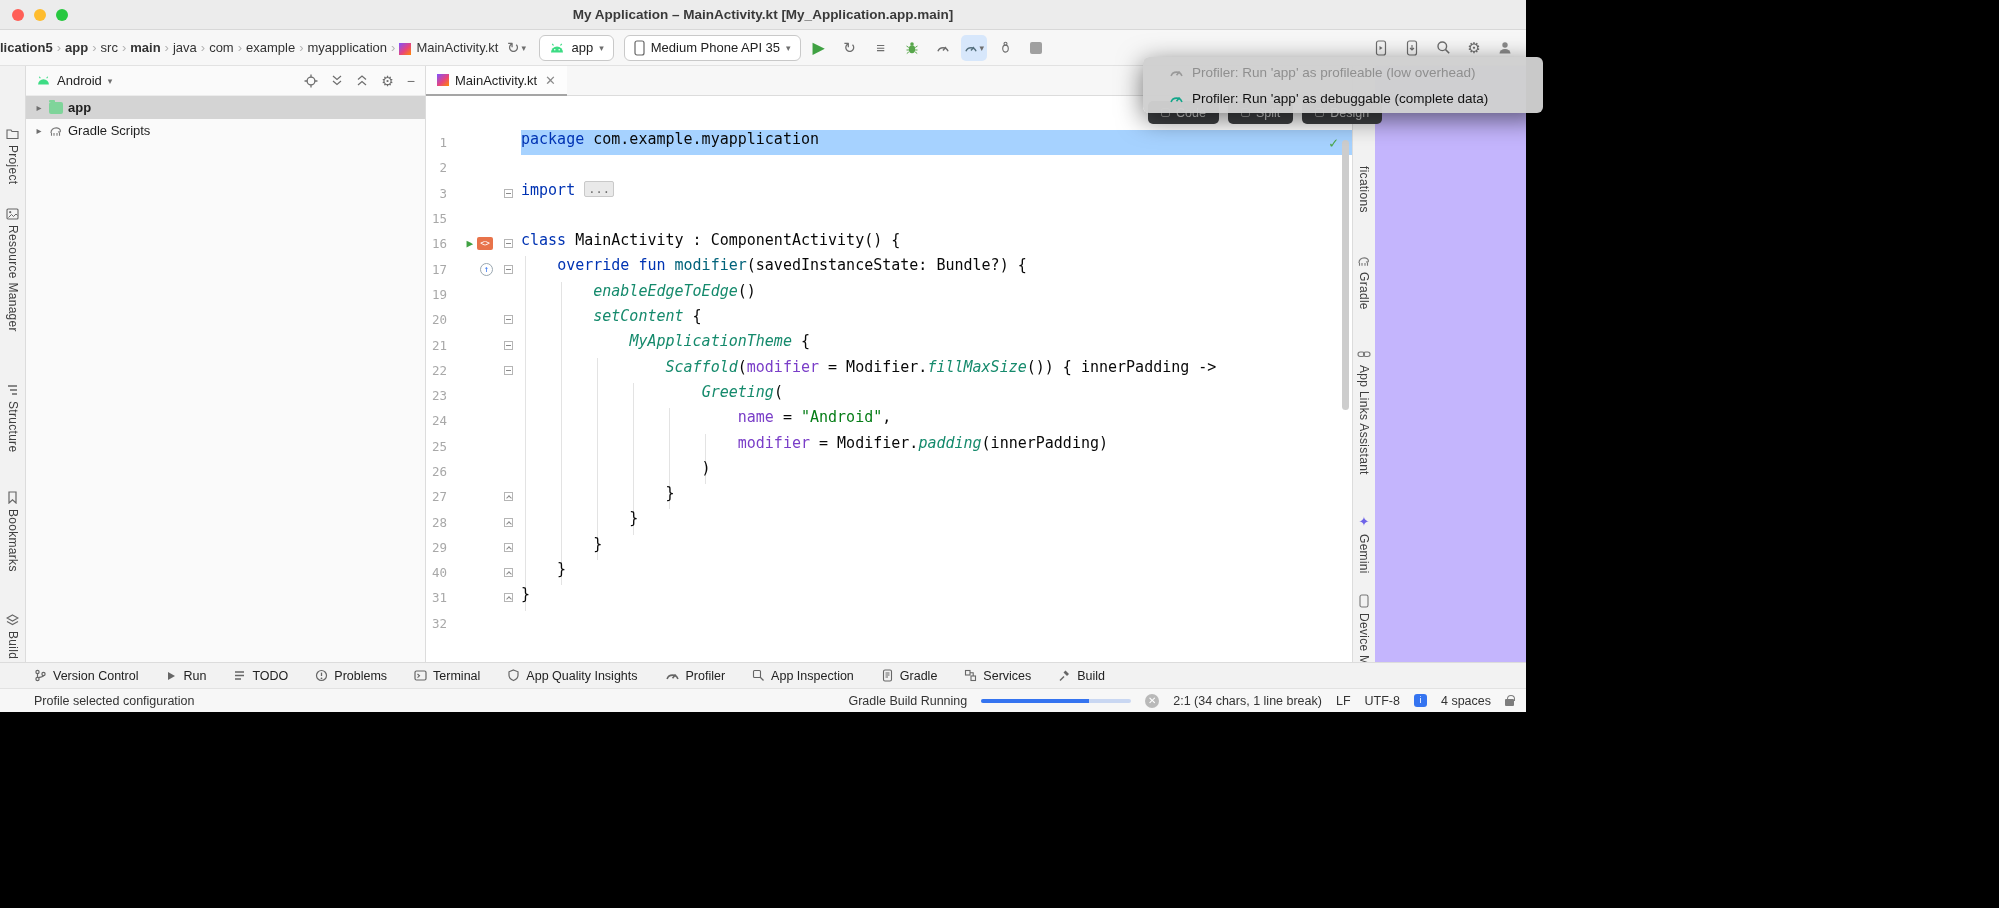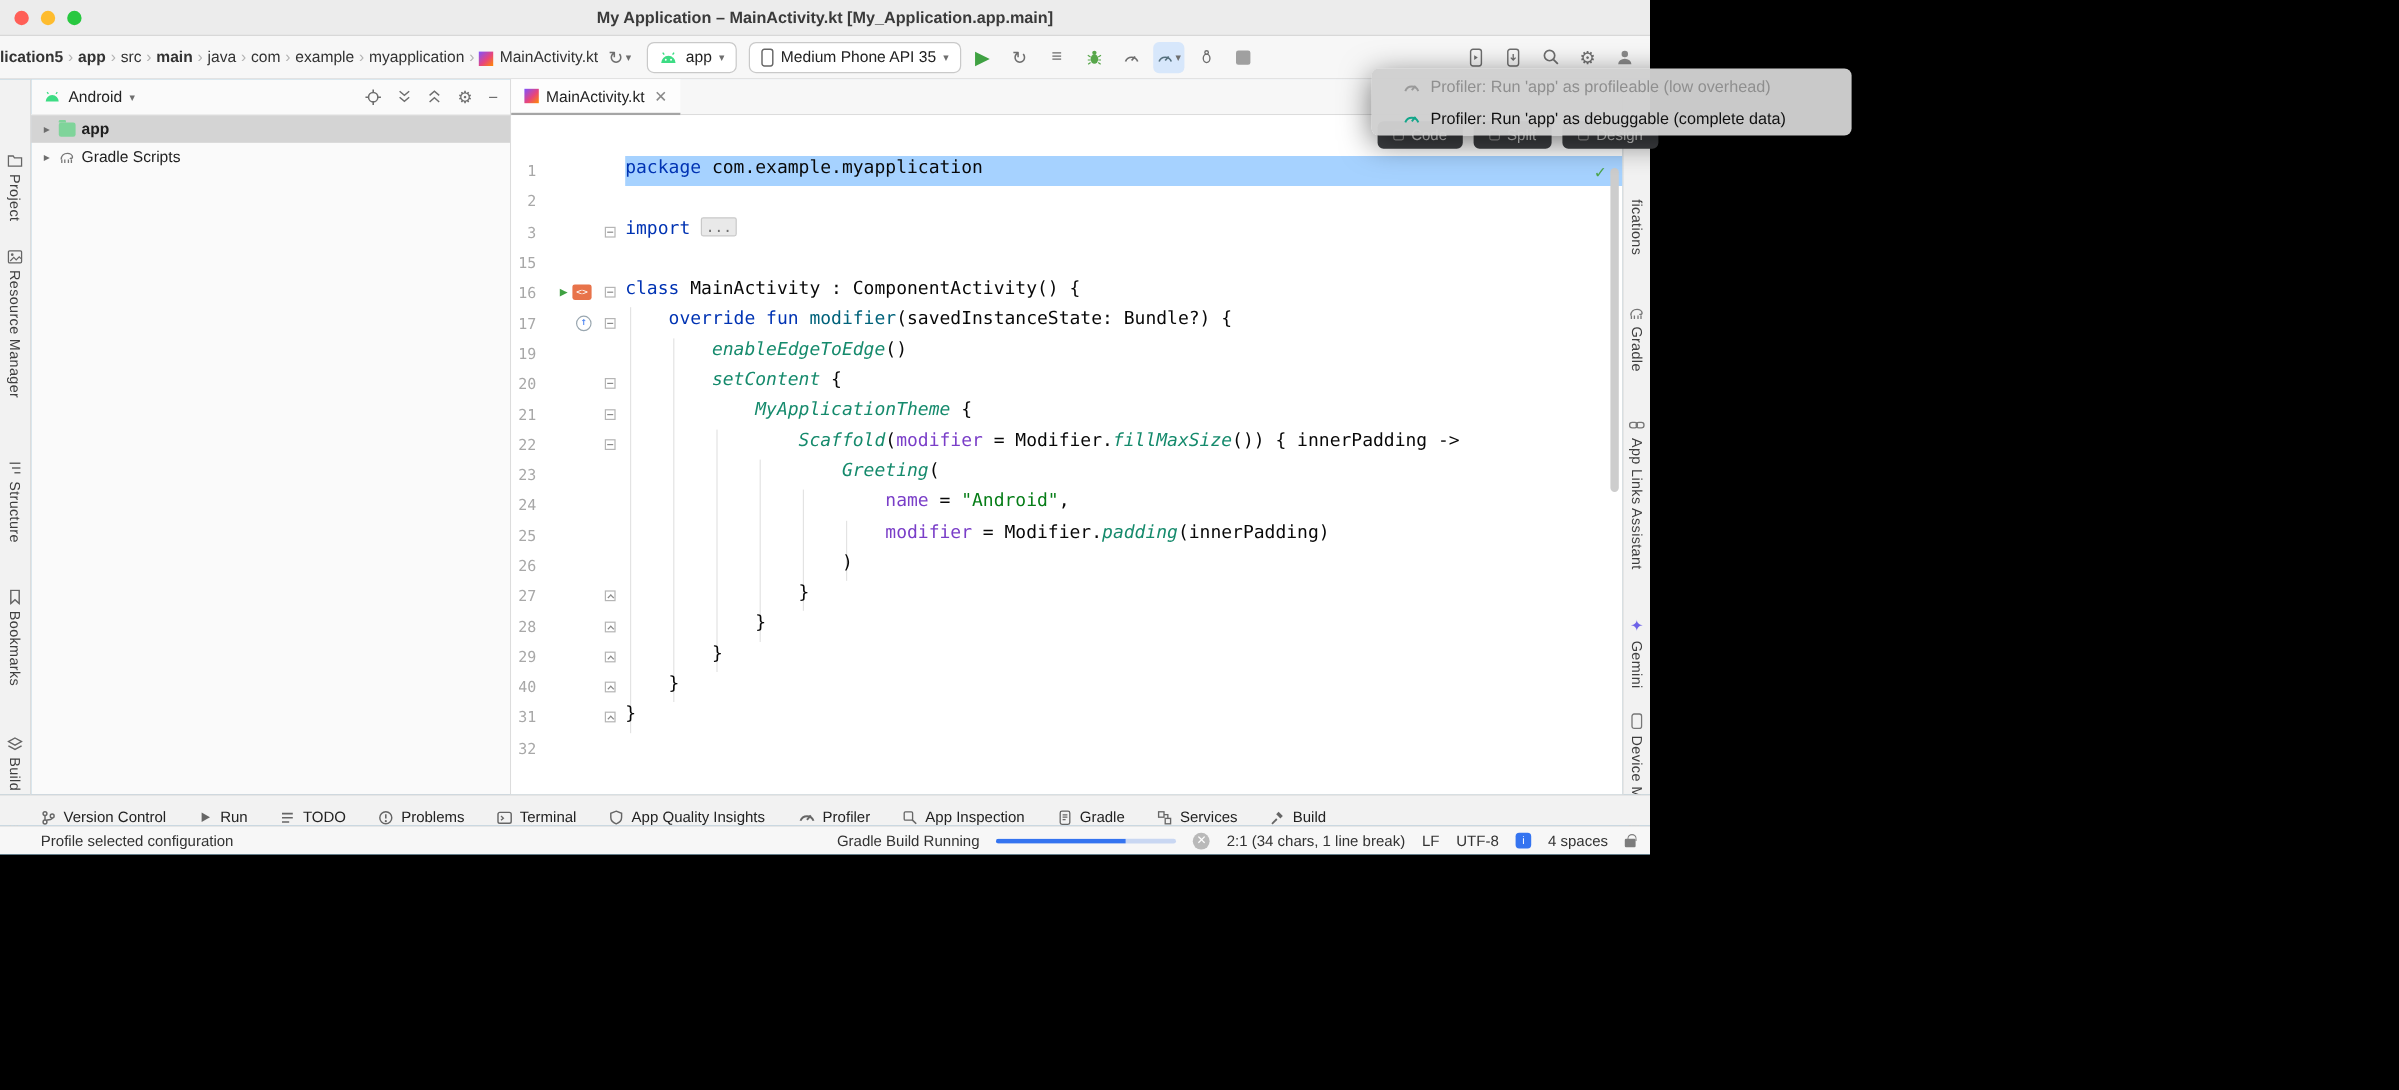--- a/index.html
+++ b/index.html
@@ -1,18 +1,18 @@
 <!DOCTYPE html>
 <html><head>
 <meta charset="utf-8">
 <style>
 *{margin:0;padding:0;box-sizing:border-box}
 html,body{background:#000}
 .stage{position:relative;width:1999px;height:908px;background:#000;font-family:"Liberation Sans",sans-serif;overflow:hidden}
-.window{position:absolute;left:0;top:0;width:1375px;height:712px;background:#0369a1}
+.window{position:absolute;left:0;top:0;width:1526px;height:712px;background:#c4b5fd}
 
 .titlebar{position:absolute;left:0;top:0;width:100%;height:30px;background:#ececec;border-bottom:1px solid #d8d8d8}
 .tl{position:absolute;top:9px;width:12px;height:12px;border-radius:50%}
 .tl.red{left:12px;background:#ff5f57}.tl.yellow{left:34px;background:#febc2e}.tl.green{left:56px;background:#28c840}
 .wtitle{position:absolute;left:0;right:0;top:0;height:30px;line-height:30px;text-align:center;font-weight:bold;font-size:13.5px;color:#3a3a3a}
 
 .toolbar{position:absolute;left:0;top:30px;width:100%;height:36px;background:#f7f7f7;display:flex;align-items:center;border-bottom:1px solid #e2e2e2;padding-right:8px}
 .breadcrumbs{display:flex;align-items:center;font-size:13px;color:#333;white-space:nowrap;flex:none}
 .bc-sep{color:#b3b3b3;margin:0 4px}
 .bc-item{display:flex;align-items:flex-end}
@@ -60,21 +60,21 @@
 .fold-open,.fold-close{width:9px;height:9px;border:1px solid #b5b5b5;background:#fff;position:relative;display:inline-block}
 .fold-open:after{content:"";position:absolute;left:1px;right:1px;top:3px;border-top:1px solid #8a8a8a}
 .fold-close:after{content:"";position:absolute;left:2px;top:3px;width:3px;height:3px;border-top:1px solid #8a8a8a;border-left:1px solid #8a8a8a;transform:rotate(45deg)}
 .run-ico{color:#3fa142;font-size:11px}
 .compose-ico{width:16px;height:13px;background:#e8734a;border-radius:2px;color:#fff;font-size:8px;display:flex;align-items:center;justify-content:center;font-family:"DejaVu Sans Mono",monospace}
 .ovr-ico{width:13px;height:13px;border:1px solid #9aa7b0;border-radius:50%;color:#3574f0;font-size:9px;line-height:11px;text-align:center;background:#fff}
 .guide{position:absolute;width:1px;background:#e3e3e3;z-index:1}
 .vsb{position:absolute;right:3px;top:44px;width:7px;height:270px;background:#cdcdcd;border-radius:4px;z-index:3}
 .inspect-ok{position:absolute;right:14px;top:38px;color:#4ca64c;font-size:15px;font-weight:bold;z-index:3}
 
-.toolwin{position:absolute;left:0;top:662px;width:100%;height:26px;background:#f2f2f2;border-top:1px solid #dcdcdc;display:flex;align-items:flex-end;gap:27px;padding-left:34px;font-size:12.5px;color:#222}
+.toolwin{position:absolute;left:0;top:662px;width:100%;height:26px;background:#f2f2f2;border-top:1px solid #dcdcdc;display:flex;align-items:center;gap:27px;padding-left:34px;font-size:12.5px;color:#222}
 .twi{display:flex;align-items:center;gap:6px}
 
 .statusbar{position:absolute;left:0;top:688px;width:100%;height:24px;background:#f7f7f7;border-top:1px solid #e2e2e2;display:flex;align-items:center;font-size:12.5px;color:#333;padding:0 12px}
 .sb-left{margin-left:22px}
 .sb-right{margin-left:auto;display:flex;align-items:center;gap:14px}
 .progress{width:150px;height:4px;border-radius:2px;background:#c9d7f2;overflow:hidden}
 .progress>div{height:100%;background:#3574f0}
 .sb-close{width:14px;height:14px;border-radius:50%;background:#b9b9b9;color:#fff;font-size:10px;line-height:14px;text-align:center}
 .lock-ic{width:9px;height:7px;background:#7d7d7d;border-radius:1px;position:relative;margin-top:4px}
 .lock-ic:before{content:"";position:absolute;left:1.5px;top:-4px;width:6px;height:5px;border:1.4px solid #7d7d7d;border-bottom:none;border-radius:4px 4px 0 0}

